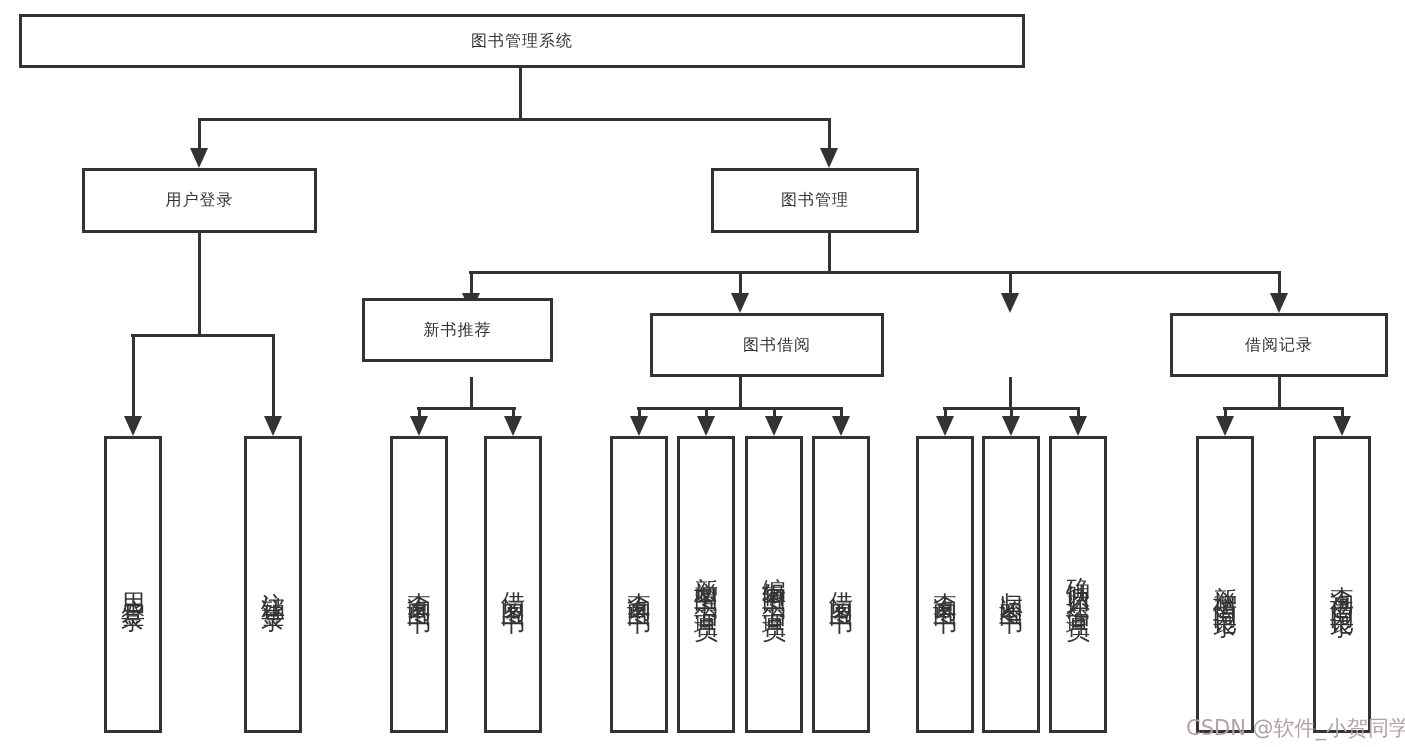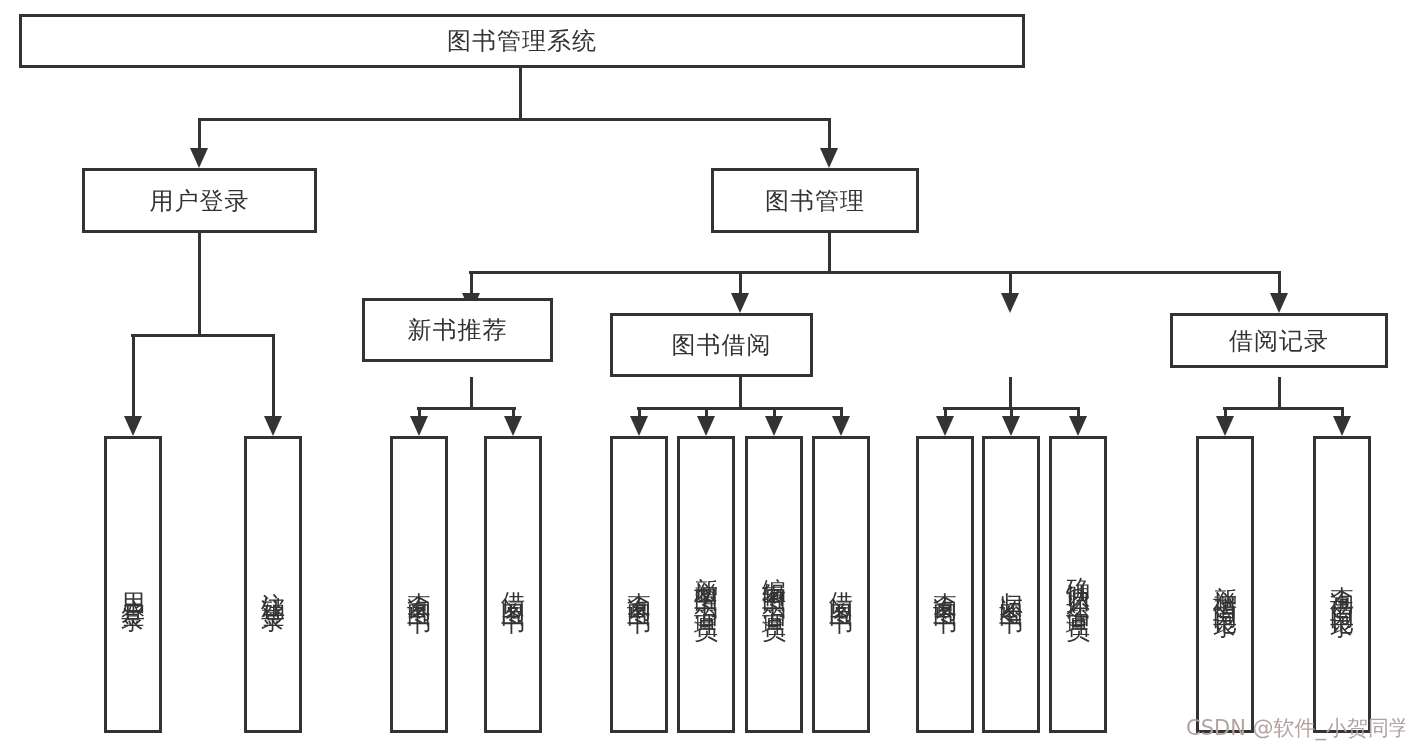--- a/index.html
+++ b/index.html
@@ -4,21 +4,21 @@
 <style>
   html,body{margin:0;padding:0;background:#fff;}
   .canvas{
     position:relative;width:1405px;height:747px;background:#ffffff;
     font-family:"DejaVu Sans","Liberation Sans",sans-serif;overflow:hidden;
   }
   .box{
     position:absolute;box-sizing:border-box;border:3px solid #333333;background:#ffffff;
     display:flex;align-items:center;justify-content:center;
   }
-  .hlabel{font-size:24px;color:#333333;letter-spacing:1px;white-space:nowrap;}
+  .hlabel{font-size:16px;color:#333333;letter-spacing:1px;white-space:nowrap;}
   .vlabel{
     writing-mode:vertical-rl;text-orientation:mixed;
     font-size:24px;letter-spacing:6px;color:#333333;line-height:1;
   }
   .v{position:absolute;width:3px;background:#333333;}
   .h{position:absolute;height:3px;background:#333333;}
   .tri{
     position:absolute;width:0;height:0;
     border-left:9px solid transparent;border-right:9px solid transparent;
     border-top:20px solid #333333;
@@ -65,24 +65,24 @@
   <div class="v" style="left:739px;top:271px;height:26px;"></div>
   <div class="tri" style="left:731px;top:293px;"></div>
   <div class="v" style="left:1009px;top:271px;height:26px;"></div>
   <div class="tri" style="left:1001px;top:293px;"></div>
   <div class="v" style="left:1278px;top:271px;height:26px;"></div>
   <div class="tri" style="left:1270px;top:293px;"></div>
 
   <div class="box" style="left:362px;top:298px;width:191px;height:64px;">
     <span class="hlabel">新书推荐</span>
   </div>
-  <div class="box" style="left:610px;top:313px;width:203px;height:64px;padding-left:20px;">
+  <div class="box" style="left:650px;top:313px;width:234px;height:64px;padding-left:20px;">
     <span class="hlabel">图书借阅</span>
   </div>
-  <div class="box" style="left:1170px;top:313px;width:218px;height:55px;">
+  <div class="box" style="left:1170px;top:313px;width:218px;height:64px;">
     <span class="hlabel">借阅记录</span>
   </div>
 
   <div class="v" style="left:470px;top:377px;height:33px;"></div>
   <div class="h" style="left:417px;top:407px;width:99px;"></div>
   <div class="v" style="left:739px;top:377px;height:33px;"></div>
   <div class="h" style="left:637px;top:407px;width:206px;"></div>
   <div class="v" style="left:1009px;top:377px;height:33px;"></div>
   <div class="h" style="left:943px;top:407px;width:137px;"></div>
   <div class="v" style="left:1278px;top:377px;height:33px;"></div>

